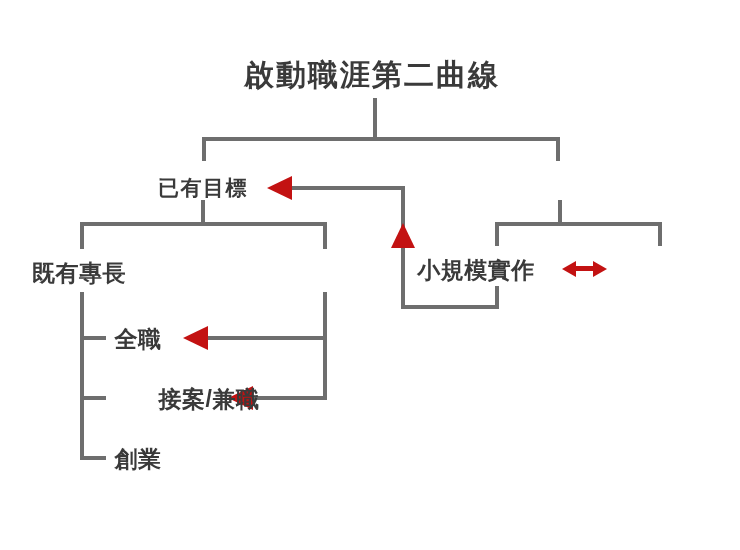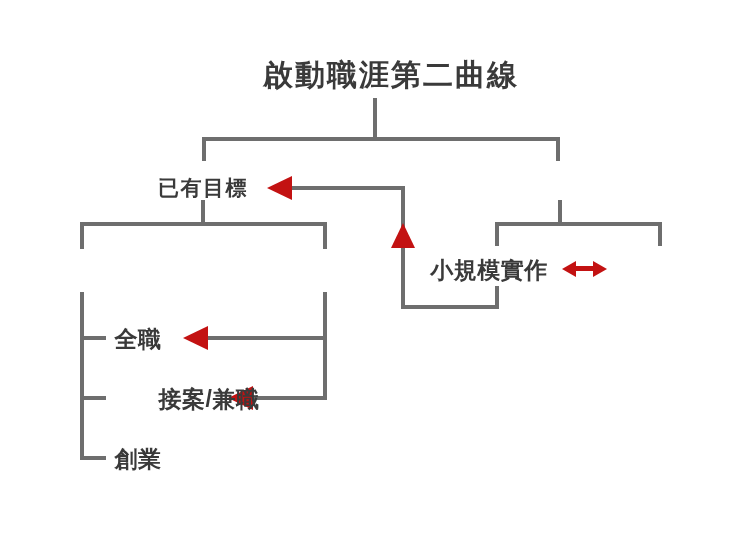--- a/index.html
+++ b/index.html
@@ -73,20 +73,21 @@
 
   <div class="tri tri-left" style="left:267px;top:176px;"></div>
   <div class="tri tri-up" style="left:391px;top:223px;"></div>
   <div class="tri tri-left" style="left:183px;top:326px;"></div>
   <div class="tri tri-left" style="left:228px;top:386px;"></div>
 
   <div class="redline" style="left:572px;top:266px;width:25px;height:5px;"></div>
   <div class="tri tri-left-sm" style="left:562px;top:261px;"></div>
   <div class="tri tri-right-sm" style="left:593px;top:261px;"></div>
 
-  <div class="label title" style="left:372px;top:75px;margin-left:19px;">啟動職涯第二曲線</div>
+  <div class="label title" style="left:372px;top:75px;">啟動職涯第二曲線</div>
   <div class="label lv1" style="left:203px;top:187px;">已有目標</div>
-  <div class="label lv2" style="left:489px;top:270px;">小規模實作</div>
+  <div class="label lv2" style="left:79px;top:273px;">既有專長</div>
+  <div class="label lv2" style="left:476px;top:270px;">小規模實作</div>
   <div class="label lv2" style="left:138px;top:339px;">全職</div>
   <div class="label lv2" style="left:171px;top:399px;margin-left:38px;">接案/兼職</div>
   <div class="label lv2" style="left:138px;top:459px;">創業</div>
 
 </div>
 
 </body></html>

